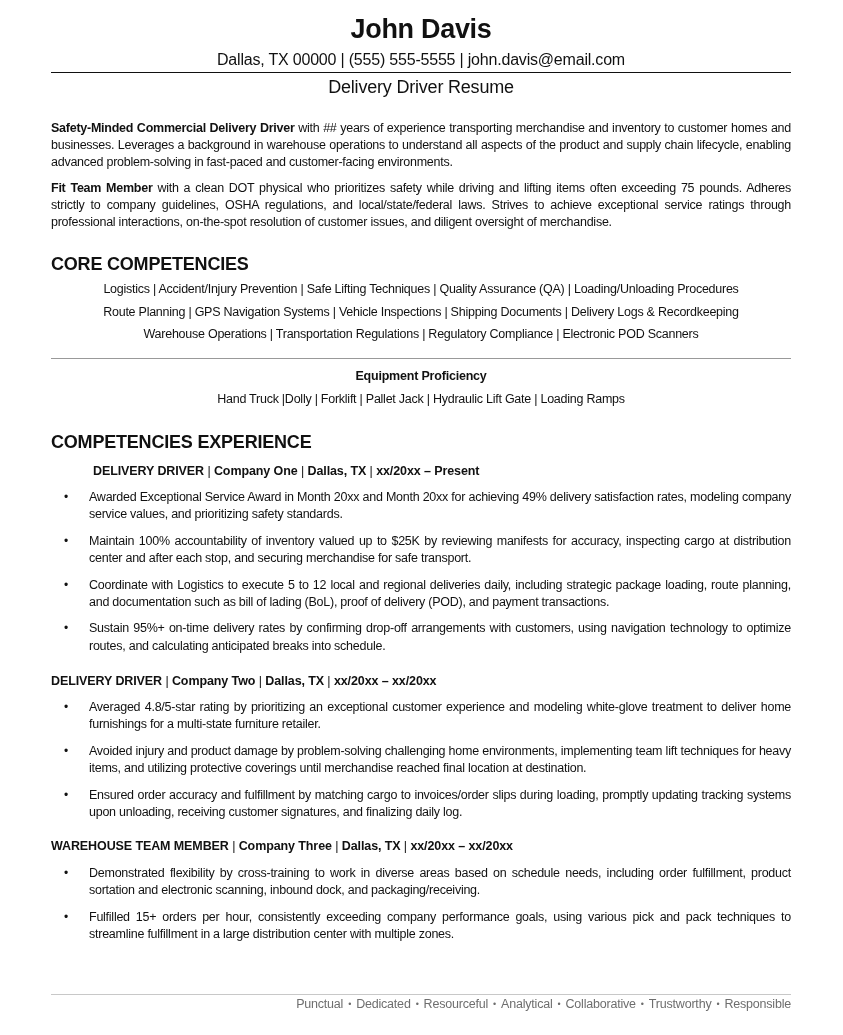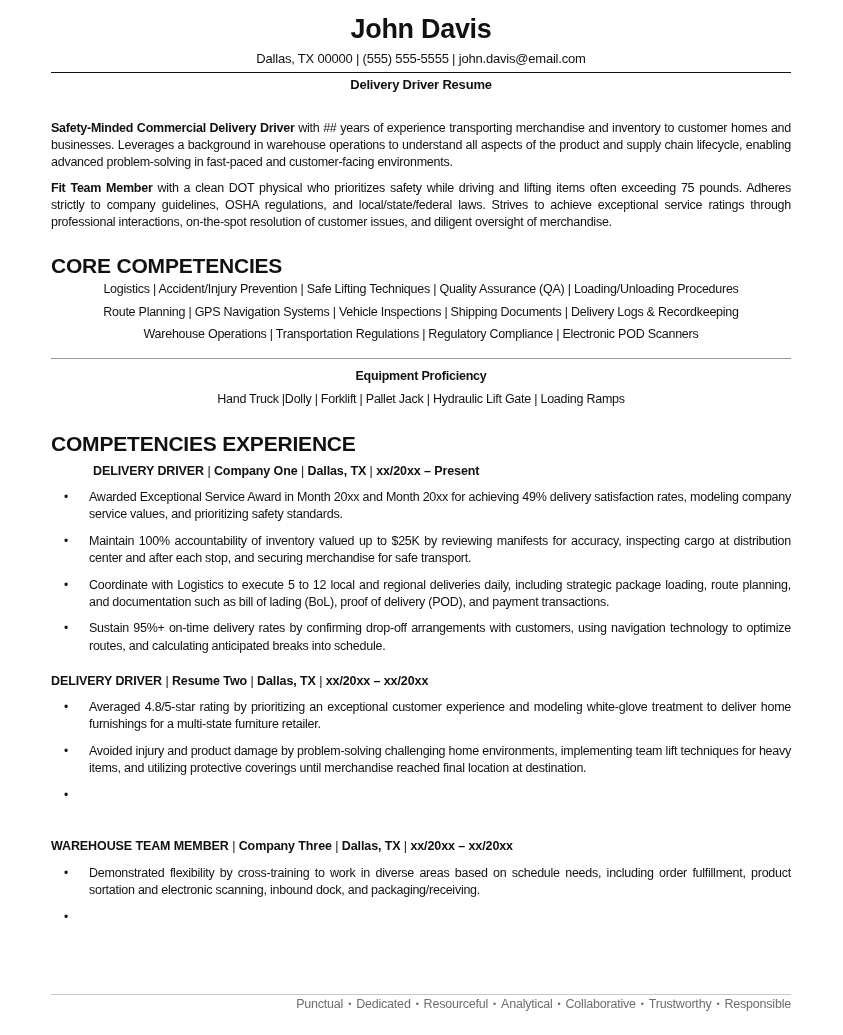--- a/index.html
+++ b/index.html
@@ -7,37 +7,37 @@
     width: 843px; height: 1035px; position: relative; overflow: hidden;
     font-family: "Liberation Sans", sans-serif; color: #111;
   }
   .page { position: absolute; left: 51px; top: 0; width: 740px; }
   .name {
     position: absolute; left: 0; width: 740px; top: 14px;
     text-align: center; font-size: 27px; font-weight: bold; letter-spacing: -0.3px;
   }
   .contact {
     position: absolute; left: 0; width: 740px; top: 51px;
-    text-align: center; font-size: 13px; letter-spacing: -0.2px;
+    text-align: center; font-size: 16px; letter-spacing: -0.2px;
   }
   .rule-top {
     position: absolute; left: 0; width: 740px; top: 72px; height: 0;
     border-top: 1.5px solid #111;
   }
   .doc-title {
     position: absolute; left: 0; width: 740px; top: 77px;
-    text-align: center; font-size: 13px; font-weight: bold; letter-spacing: -0.2px;
+    text-align: center; font-size: 18px; font-weight: normal; letter-spacing: -0.2px;
   }
   .summary {
     position: absolute; left: 0; width: 740px; font-size: 12.5px; line-height: 17.2px;
     text-align: justify; letter-spacing: -0.25px;
   }
   .summary b { font-weight: bold; }
   .section-title {
-    position: absolute; left: 0; font-size: 21px; font-weight: bold; letter-spacing: -0.2px;
+    position: absolute; left: 0; font-size: 18px; font-weight: bold; letter-spacing: -0.2px;
   }
   .comp-line {
     position: absolute; left: 0; width: 740px; text-align: center;
     font-size: 12.5px; letter-spacing: -0.25px;
   }
   .rule-gray {
     position: absolute; left: 0; width: 740px; height: 0; border-top: 1px solid #999;
   }
   .equip-title {
     position: absolute; left: 0; width: 740px; text-align: center;
@@ -96,34 +96,34 @@
     <span>DELIVERY DRIVER</span><span class="sep"> | </span><span>Company One</span><span class="sep"> | </span><span>Dallas, TX</span><span class="sep"> | </span><span>xx/20xx – Present</span>
   </div>
   <ul class="bullets" style="top:489px;">
     <li style="margin-bottom:9px;"><span class="dot">•</span><span>Awarded Exceptional Service Award in Month 20xx and Month 20xx for achieving 49% delivery satisfaction rates, modeling company service values, and prioritizing safety standards.</span></li>
     <li style="margin-bottom:9px;"><span class="dot">•</span><span>Maintain 100% accountability of inventory valued up to $25K by reviewing manifests for accuracy, inspecting cargo at distribution center and after each stop, and securing merchandise for safe transport.</span></li>
     <li style="margin-bottom:9px;"><span class="dot">•</span><span>Coordinate with Logistics to execute 5 to 12 local and regional deliveries daily, including strategic package loading, route planning, and documentation such as bill of lading (BoL), proof of delivery (POD), and payment transactions.</span></li>
     <li><span class="dot">•</span><span>Sustain 95%+ on-time delivery rates by confirming drop-off arrangements with customers, using navigation technology to optimize routes, and calculating anticipated breaks into schedule.</span></li>
   </ul>
 
   <div class="job-header" style="top:674px;">
-    <span>DELIVERY DRIVER</span><span class="sep"> | </span><span>Resume Two</span><span class="sep"> | </span><span>Dallas, TX</span><span class="sep"> | </span><span>xx/20xx – xx/20xx</span>
+    <span>DELIVERY DRIVER</span><span class="sep"> | </span><span>Company Two</span><span class="sep"> | </span><span>Dallas, TX</span><span class="sep"> | </span><span>xx/20xx – xx/20xx</span>
   </div>
   <ul class="bullets" style="top:699px;">
     <li style="margin-bottom:9px;"><span class="dot">•</span><span>Averaged 4.8/5-star rating by prioritizing an exceptional customer experience and modeling white-glove treatment to deliver home furnishings for a multi-state furniture retailer.</span></li>
     <li style="margin-bottom:9px;"><span class="dot">•</span><span>Avoided injury and product damage by problem-solving challenging home environments, implementing team lift techniques for heavy items, and utilizing protective coverings until merchandise reached final location at destination.</span></li>
-    <li><span class="dot">•</span></li>
+    <li><span class="dot">•</span><span>Ensured order accuracy and fulfillment by matching cargo to invoices/order slips during loading, promptly updating tracking systems upon unloading, receiving customer signatures, and finalizing daily log.</span></li>
   </ul>
 
   <div class="job-header" style="top:839px;">
     <span>WAREHOUSE TEAM MEMBER</span><span class="sep"> | </span><span>Company Three</span><span class="sep"> | </span><span>Dallas, TX</span><span class="sep"> | </span><span>xx/20xx – xx/20xx</span>
   </div>
   <ul class="bullets" style="top:865px;">
     <li style="margin-bottom:9px;"><span class="dot">•</span><span>Demonstrated flexibility by cross-training to work in diverse areas based on schedule needs, including order fulfillment, product sortation and electronic scanning, inbound dock, and packaging/receiving.</span></li>
-    <li><span class="dot">•</span></li>
+    <li><span class="dot">•</span><span>Fulfilled 15+ orders per hour, consistently exceeding company performance goals, using various pick and pack techniques to streamline fulfillment in a large distribution center with multiple zones.</span></li>
   </ul>
 
   <div class="rule-footer"></div>
   <div class="footer">
     <span>Punctual</span><span class="fdot">•</span><span>Dedicated</span><span class="fdot">•</span><span>Resourceful</span><span class="fdot">•</span><span>Analytical</span><span class="fdot">•</span><span>Collaborative</span><span class="fdot">•</span><span>Trustworthy</span><span class="fdot">•</span><span>Responsible</span>
   </div>
 
 </div>
 
 </body></html>

